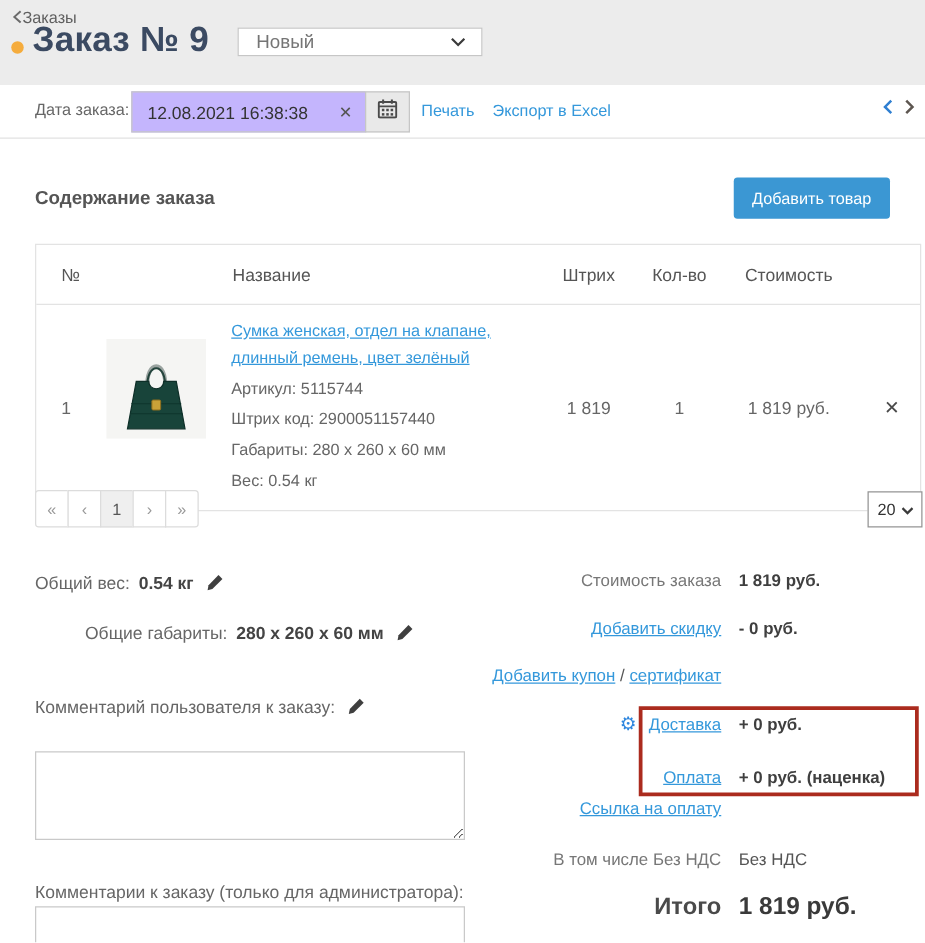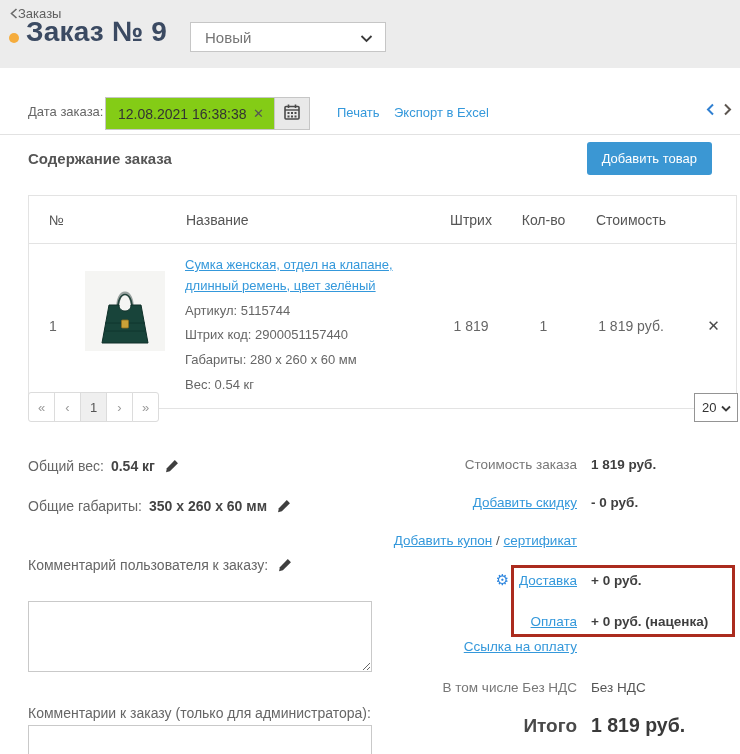--- a/index.html
+++ b/index.html
@@ -7,31 +7,31 @@
   body { font-family:"Liberation Sans","DejaVu Sans",sans-serif; }
   #app { position:relative; width:740px; height:754px; background:#fff; overflow:hidden; }
 
   
   .topbar { position:absolute; left:0; top:0; width:740px; height:68px; background:#ececec; }
   .breadcrumb { position:absolute; left:10px; top:6px; display:flex; align-items:center; 
                 font-size:13px; color:#5f5f5f; cursor:pointer; }
   .breadcrumb svg { display:block; }
   .title-dot { position:absolute; left:9px; top:33px; width:10px; height:10px; border-radius:50%; background:#f5ac3d; }
   .page-title { position:absolute; left:26px; top:16px; font-size:28px; font-weight:700; color:#3b4a62; letter-spacing:.2px; }
-  .status-select { position:absolute; left:190px; top:22px; width:196px; height:30px; background:#fff;
+  .status-select { position:absolute; left:190px; top:22px; width:196px; height:23px; background:#fff;
                    border:1px solid #c6c6c6; display:flex; align-items:center; padding:0 12px 0 14px;
                    font-size:15px; color:#757575; cursor:pointer; }
   .status-select .grow { flex:1; }
 
   
   .daterow { position:absolute; left:0; top:68px; width:740px; height:43px; background:#fff;
-             border-bottom:1px solid #e2e2e2;margin-top:24px; }
+             border-bottom:1px solid #e2e2e2; }
   .daterow .lbl { position:absolute; left:28px; top:12px; font-size:13px; color:#666; }
   .dategroup { position:absolute; left:105px; top:5px; display:flex; height:33px; }
-  .dateinput { width:170px; height:33px; border:1px solid #c6c6c6; background:#84cc16; display:flex;
+  .dateinput { width:188px; height:33px; border:1px solid #c6c6c6; background:#c4b5fd; display:flex;
                align-items:center; padding:0 8px 0 12px; font-size:14px; color:#333; }
   .dateinput .val { flex:1; }
   .clear-x { color:#555; font-size:13px; font-weight:700; cursor:pointer; padding:0 2px; }
   .calbtn { width:36px; height:33px; margin-left:-1px; border:1px solid #c6c6c6; background:#e9e9e9;
             display:flex; align-items:center; justify-content:center; cursor:pointer; }
   .toplink { position:absolute; top:13px; font-size:13px; color:#3498db; cursor:pointer; text-decoration:none; }
   .order-nav { position:absolute; right:8px; top:11px; display:flex; gap:8px; align-items:center; }
   .order-nav span { cursor:pointer; display:flex; }
 
   
@@ -227,23 +227,23 @@
 
     <div class="lrow" style="top:8px;">
       <span class="lab">Общий вес:</span>
       <span class="val">0.54 кг</span>
       <span class="pencil">
         <svg width="14" height="14" viewBox="0 0 16 16">
             <path d="M11.2 1.2l3.6 3.6-9.2 9.2-4.4 1 .9-4.5z" fill="#3f3f3f"></path>
           </svg>
       </span>
     </div>
-    <div class="lrow" style="top:48px;">
+    <div class="lrow" style="top:48px;margin-left:40px;">
       <span class="lab">Общие габариты:</span>
-      <span class="val">350 x 260 x 60 мм</span>
+      <span class="val">280 x 260 x 60 мм</span>
       <span class="pencil">
         <svg width="14" height="14" viewBox="0 0 16 16">
             <path d="M11.2 1.2l3.6 3.6-9.2 9.2-4.4 1 .9-4.5z" fill="#3f3f3f"></path>
           </svg>
       </span>
     </div>
     <div class="lrow" style="top:88px;margin-top:19px;">
       <span class="lab">Комментарий пользователя к заказу:</span>
       <span class="pencil">
         <svg width="14" height="14" viewBox="0 0 16 16">

